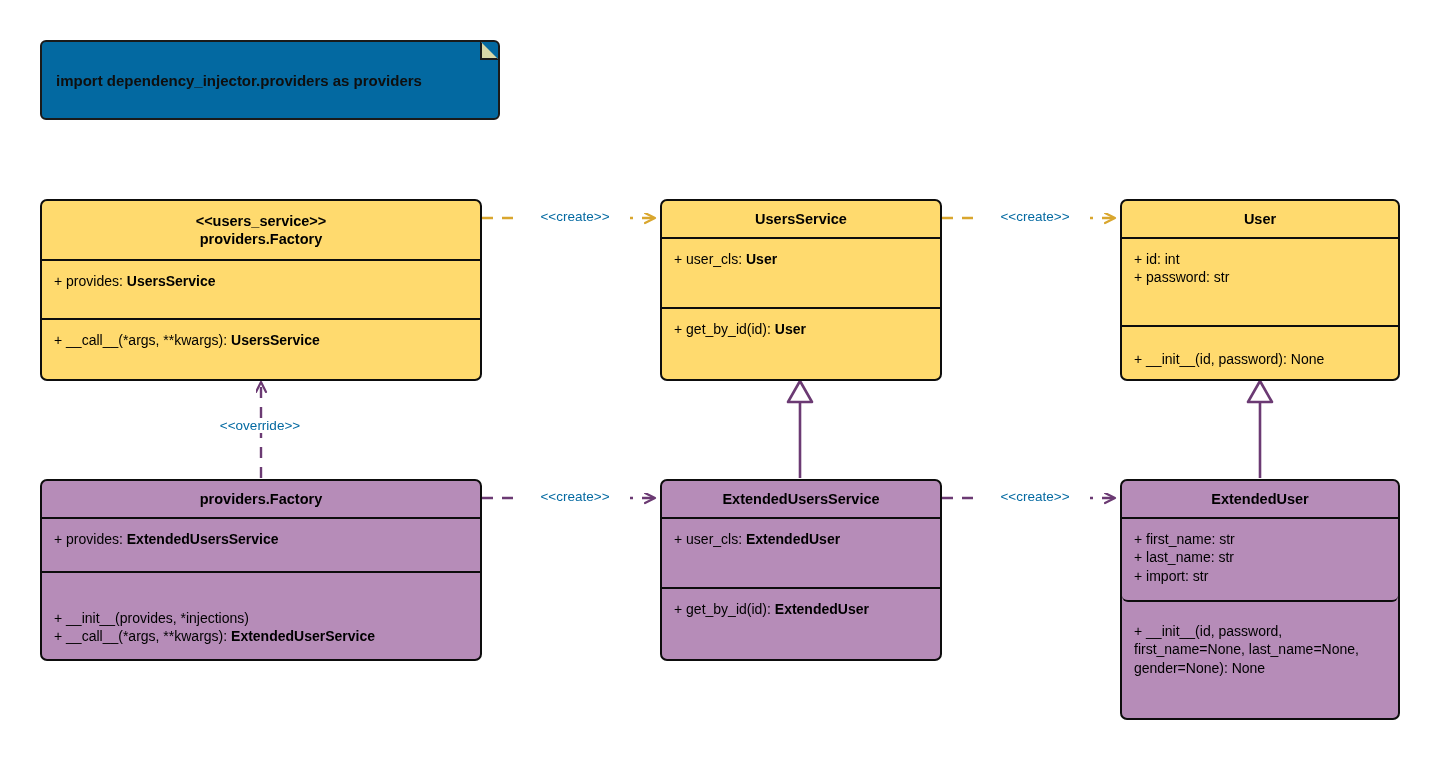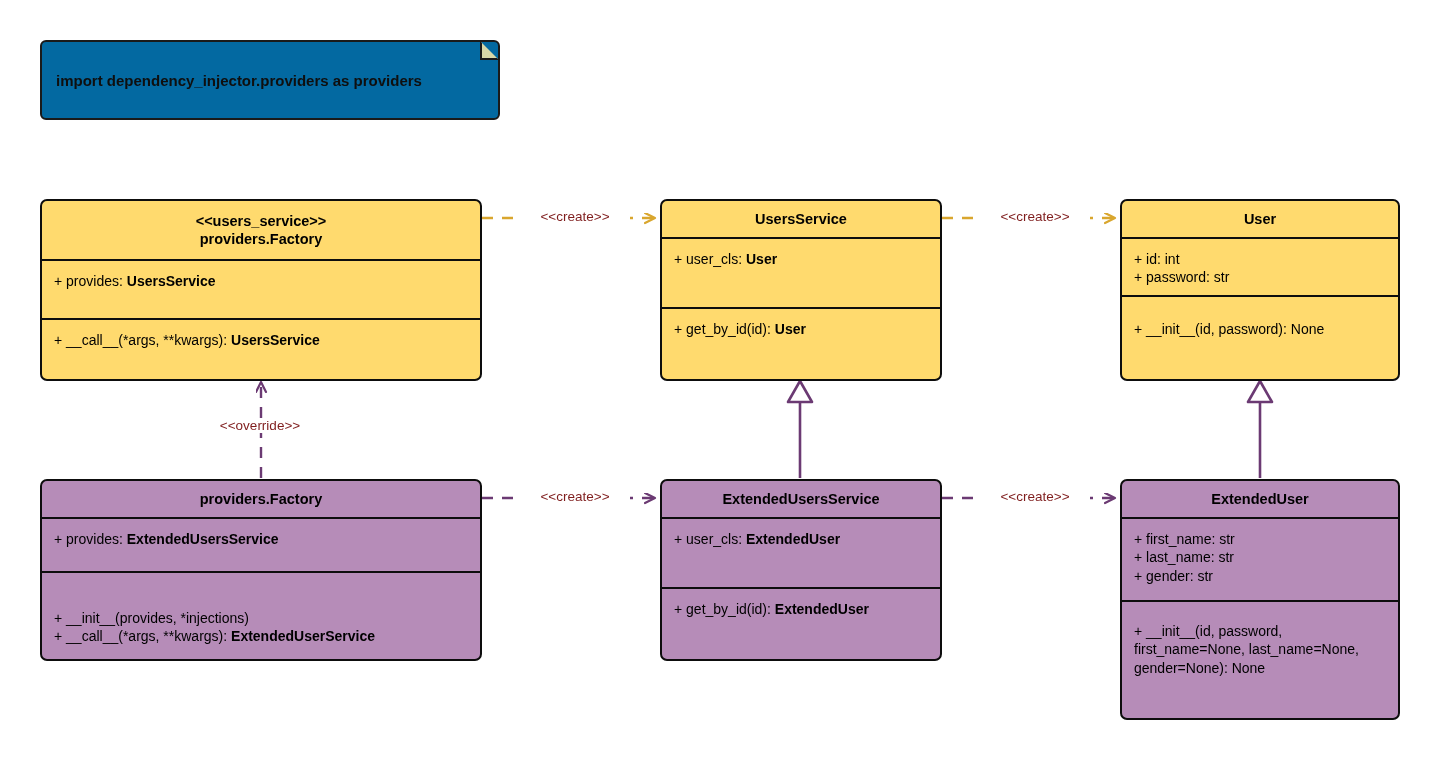--- a/index.html
+++ b/index.html
@@ -87,21 +87,21 @@
   }
   .cls-compartment:last-child { border-bottom: none; }
   .cls-compartment .row { white-space: nowrap; }
   .cls-compartment .row.wrap { white-space: normal; }
   .cls-compartment b { font-weight: bold; }
 
   
   .edge-label {
     position: absolute;
     font-size: 13.5px;
-    color: #7f1d1d;
+    color: #0369a1;
     background: #ffffff;
     white-space: nowrap;
     text-align: center;
   }
 </style>
 </head>
 <body>
 
 <svg id="canvas" width="1440" height="760" viewBox="0 0 1440 760" xmlns="http://www.w3.org/2000/svg">
 
@@ -190,21 +190,21 @@
       <span>+</span>
       <span>get_by_id(id): </span><b>User</b>
     </div>
   </div>
 </div>
 
 <div class="uml-class" style="left:1120px; top:199px; width:280px; height:182px;">
   <div class="cls-header" style="height:38px;">
     <div>User</div>
   </div>
-  <div class="cls-compartment" style="height:58px;">
+  <div class="cls-compartment" style="height:88px;">
     <div class="row">
       <span>+</span>
       <span>id: int</span>
     </div>
     <div class="row">
       <span>+</span>
       <span>password: str</span>
     </div>
   </div>
   <div class="cls-compartment" style="height:70px;">
@@ -252,32 +252,32 @@
       <span>+</span>
       <span>get_by_id(id): </span><b>ExtendedUser</b>
     </div>
   </div>
 </div>
 
 <div class="uml-class purple" style="left:1120px; top:479px; width:280px; height:241px;">
   <div class="cls-header" style="height:38px;">
     <div>ExtendedUser</div>
   </div>
-  <div class="cls-compartment" style="height:83px;">
+  <div class="cls-compartment" style="height:83px;border-radius:6px;">
     <div class="row">
       <span>+</span>
       <span>first_name: str</span>
     </div>
     <div class="row">
       <span>+</span>
       <span>last_name: str</span>
     </div>
     <div class="row">
       <span>+</span>
-      <span>gender: str</span>
+      <span>import: str</span>
     </div>
   </div>
   <div class="cls-compartment" style="height:116px; padding-top:20px;">
     <div class="row wrap">
       <span>+</span>
       <span>__init__(id, password, first_name=None, last_name=None, gender=None): None</span>
     </div>
   </div>
 </div>
 

